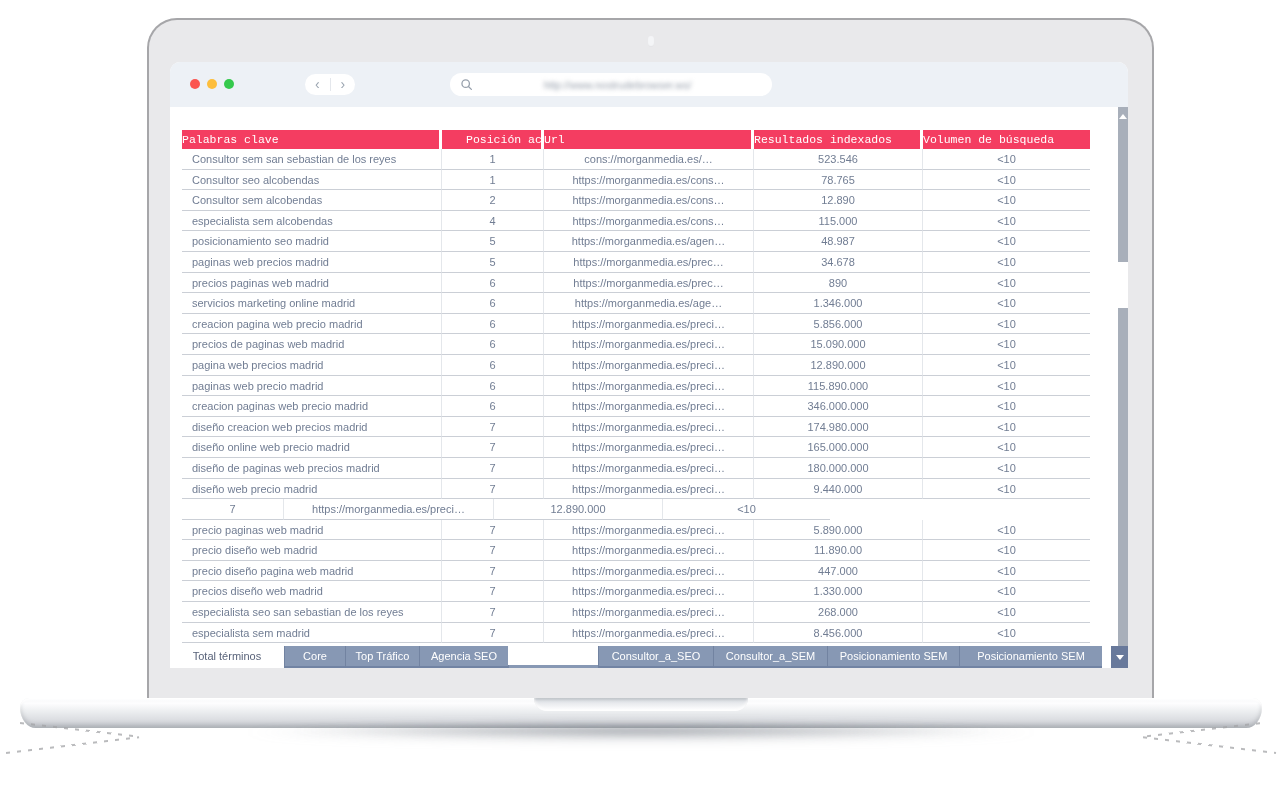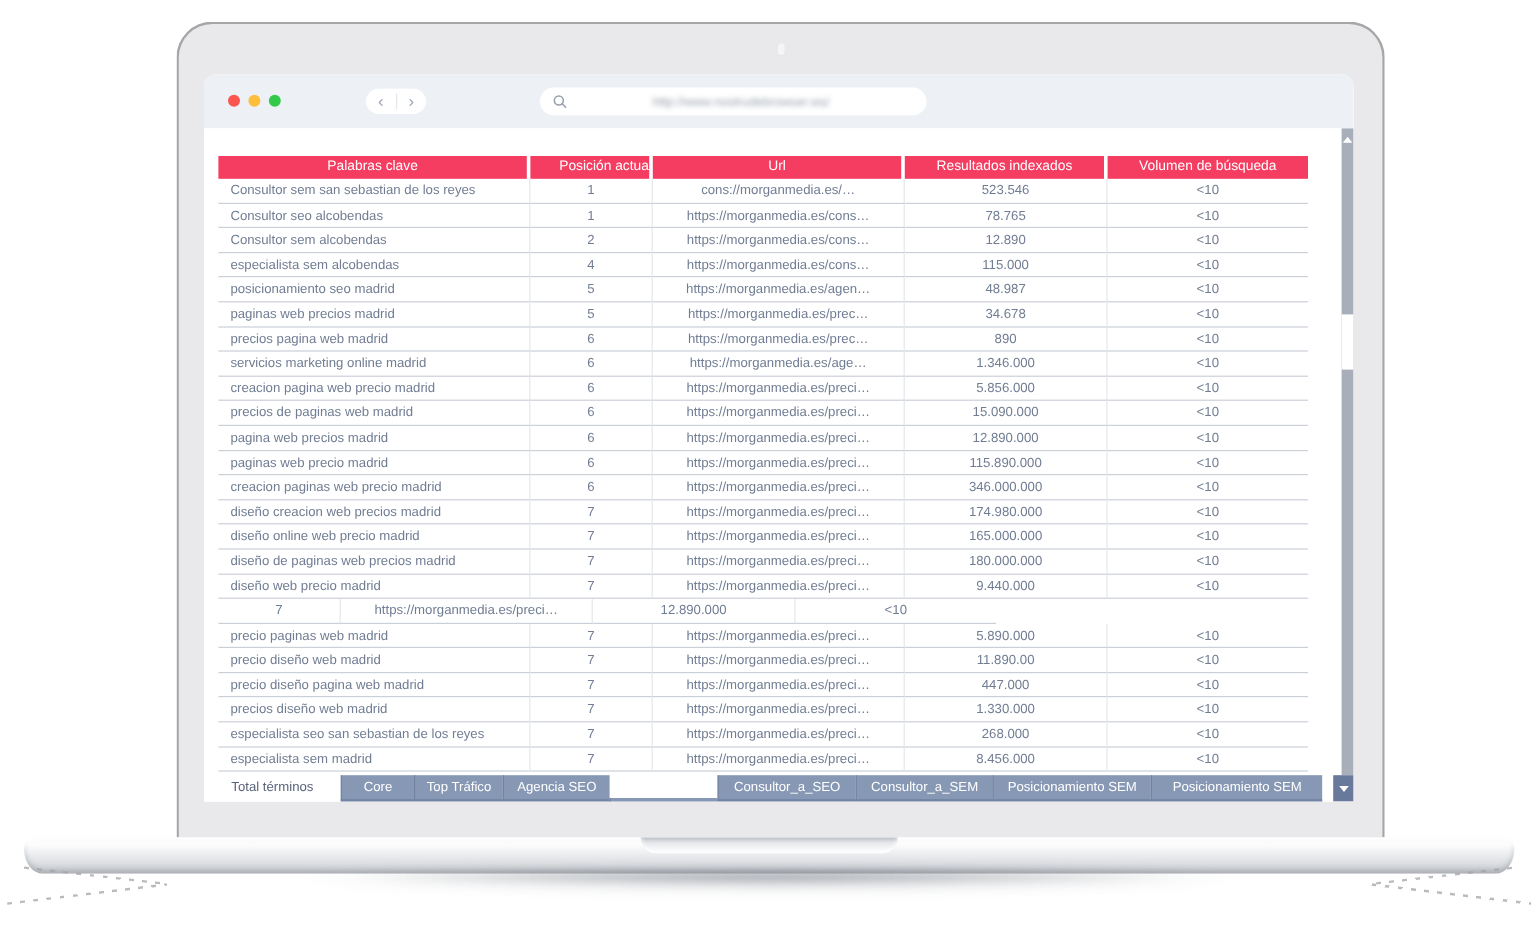--- a/index.html
+++ b/index.html
@@ -60,21 +60,21 @@
   .urlpill{position:absolute;left:280px;top:11px;width:322px;height:23px;background:#ffffff;
            border-radius:12px;display:flex;align-items:center;padding:0 10px;}
   .url-text{flex:1;text-align:center;font-size:10.5px;color:#99a1ad;
             filter:blur(2.2px);white-space:nowrap;overflow:hidden;}
 
   
   .sheet{position:relative;height:561px;background:#ffffff;}
   .table{position:absolute;left:12px;top:23px;width:908px;}
   .hrow{display:flex;height:19px;}
   .hcell{background:var(--accent-pink);color:#ffffff;font-size:11.5px;line-height:19px;
-         text-align:center;white-space:nowrap;overflow:hidden;}
+         text-align:left;white-space:nowrap;overflow:hidden;font-family:Liberation Mono, monospace;}
   .hcell.c1{width:257px;margin-right:3px;}
   .hcell.c2{width:99px;margin-right:3px;padding-left:24px;}
   .hcell.c3{width:207px;margin-right:3px;}
   .hcell.c4{width:166px;margin-right:3px;}
   .hcell.c5{width:167px;}
   .trow{display:flex;height:20.6px;}
   .tcell{font-size:11px;color:var(--row-text);line-height:20px;text-align:center;
          border-bottom:1px solid #cbcfd6;border-right:1px solid #e4e7eb;
          white-space:nowrap;overflow:hidden;}
   .tcell.c1{width:260px;text-align:left;padding-left:10px;}
@@ -188,21 +188,21 @@
               <div class="tcell c5">&lt;10</div>
             </div>
             <div class="trow">
               <div class="tcell c1">paginas web precios madrid</div>
               <div class="tcell c2">5</div>
               <div class="tcell c3">https://morganmedia.es/prec…</div>
               <div class="tcell c4">34.678</div>
               <div class="tcell c5">&lt;10</div>
             </div>
             <div class="trow">
-              <div class="tcell c1">precios pagina web madrid</div>
+              <div class="tcell c1">precios paginas web madrid</div>
               <div class="tcell c2">6</div>
               <div class="tcell c3">https://morganmedia.es/prec…</div>
               <div class="tcell c4">890</div>
               <div class="tcell c5">&lt;10</div>
             </div>
             <div class="trow">
               <div class="tcell c1">servicios marketing online madrid</div>
               <div class="tcell c2">6</div>
               <div class="tcell c3">https://morganmedia.es/age…</div>
               <div class="tcell c4">1.346.000</div>

